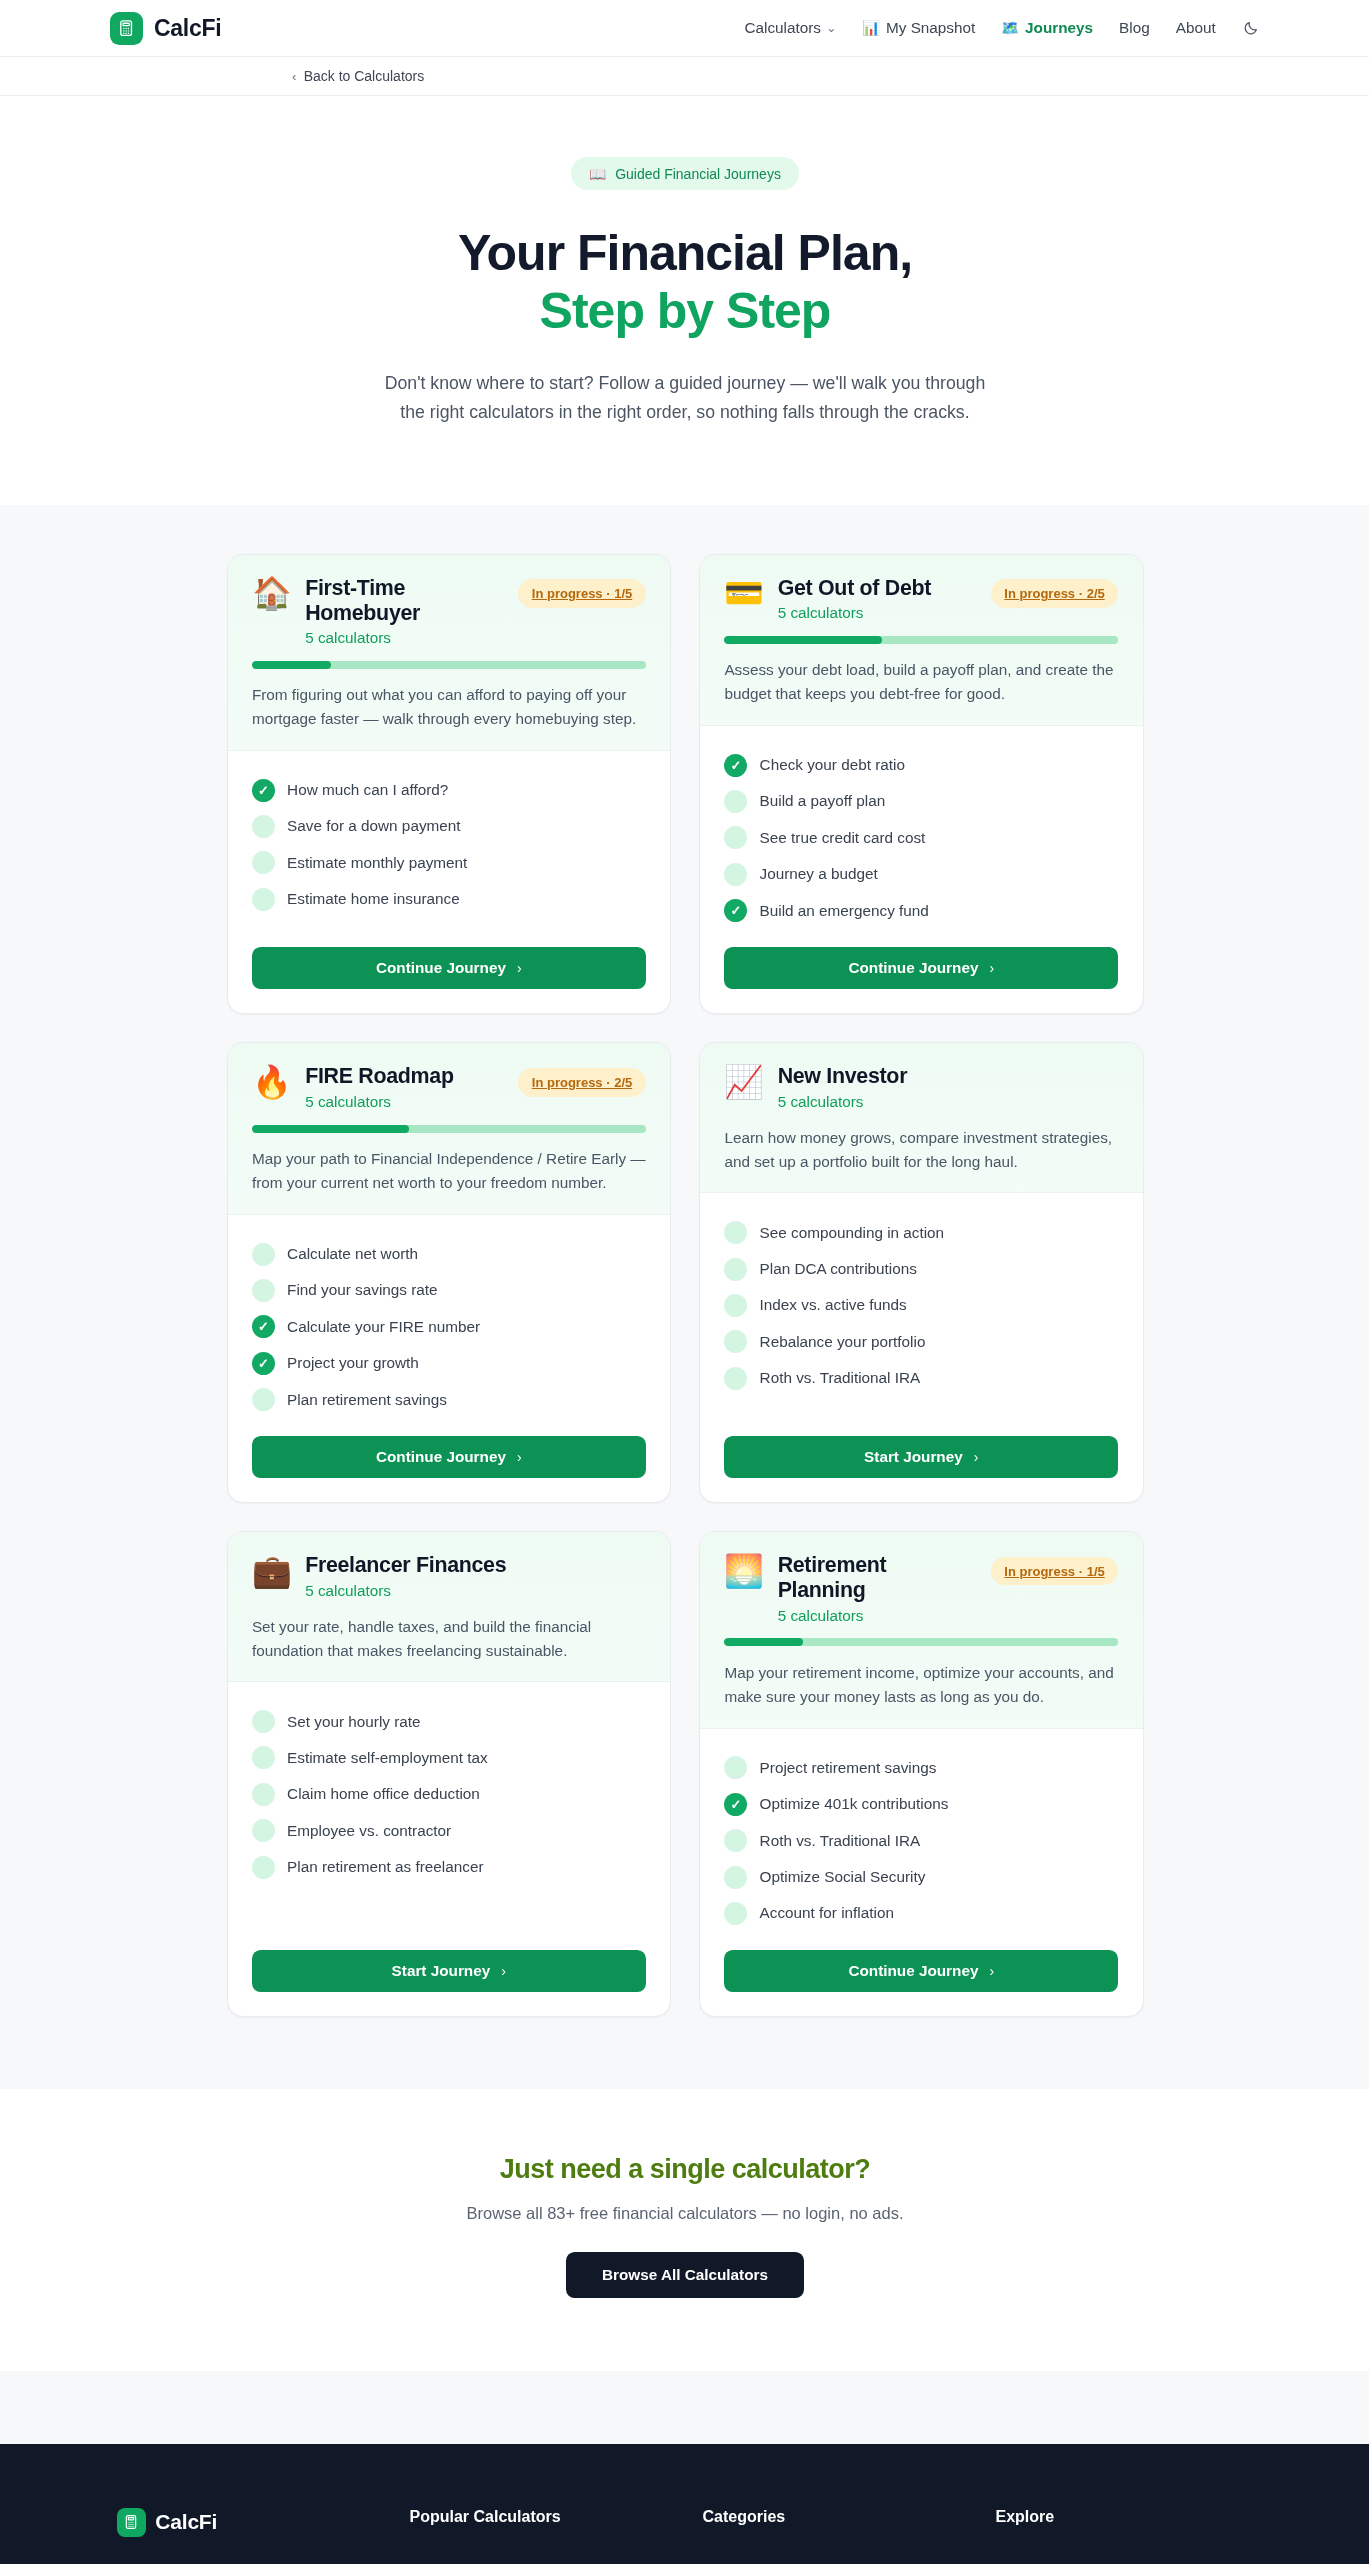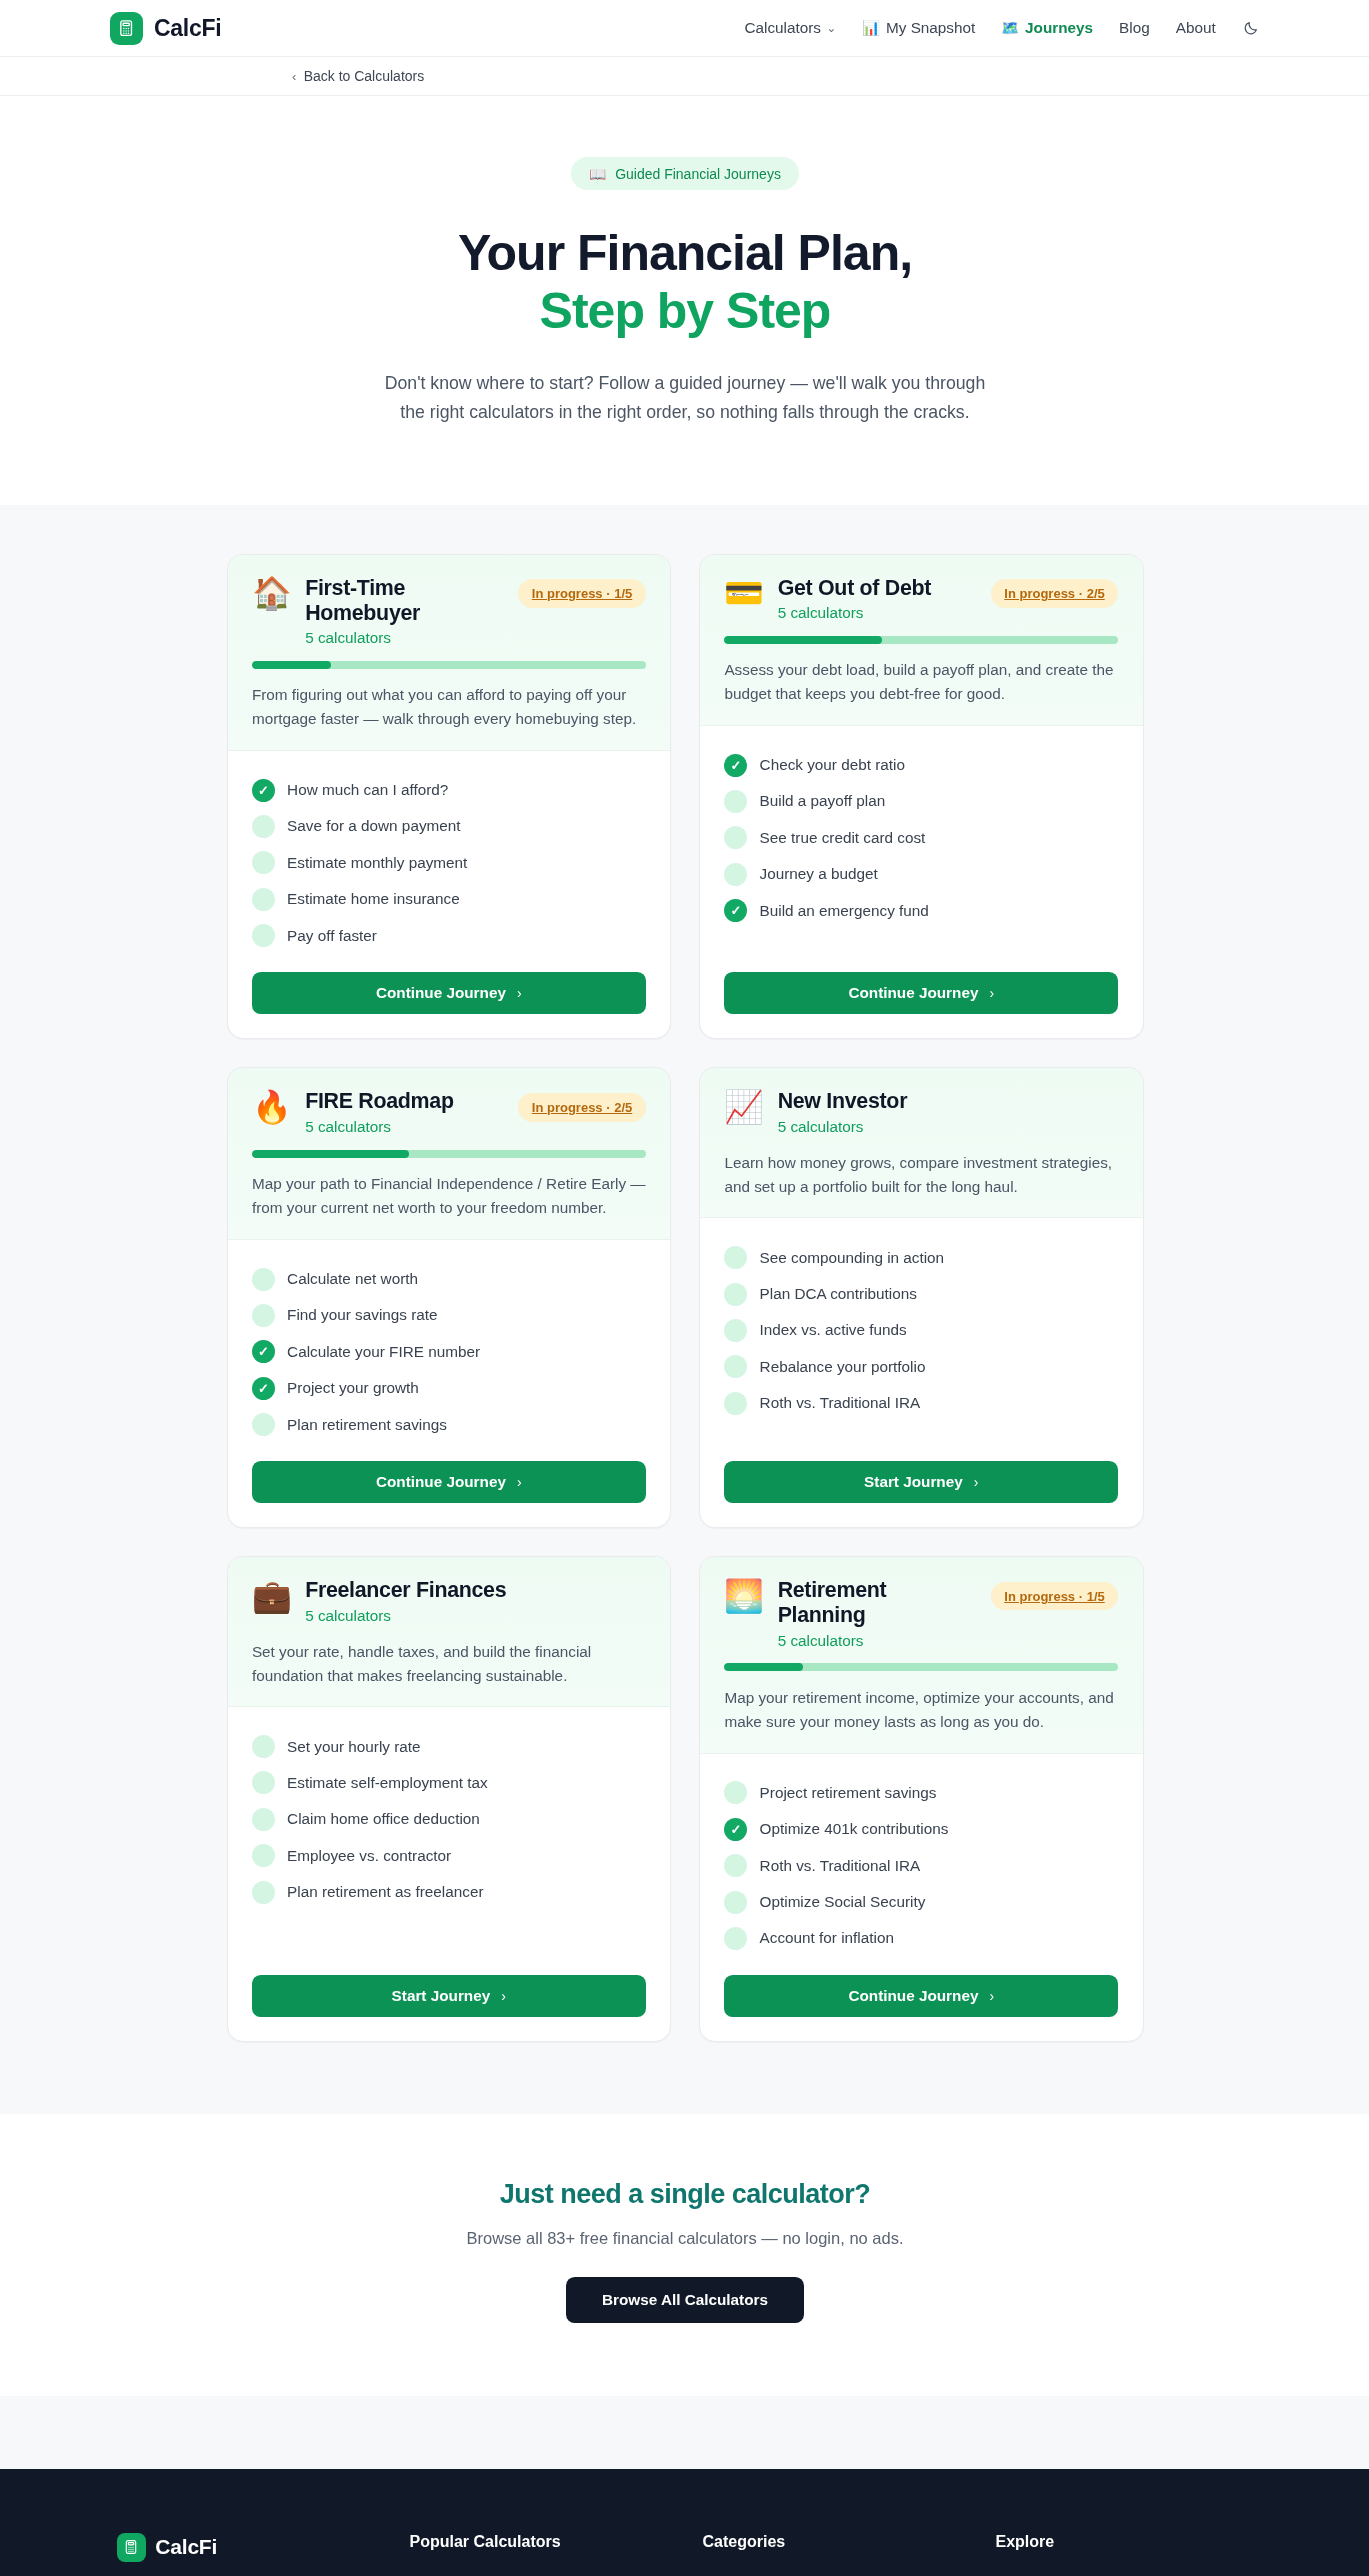--- a/index.html
+++ b/index.html
@@ -168,21 +168,21 @@
     font-family: Liberation Sans, sans-serif;
   }
   .cta .chev { font-size: 14px; font-weight: 400; }
 
   
   .single {
     background: #ffffff;
     text-align: center;
     padding: 65px 0 73px;
   }
-  .single h2 { font-size: 27px; font-weight: 800; letter-spacing: -0.5px; color: #0f766e; }
+  .single h2 { font-size: 27px; font-weight: 800; letter-spacing: -0.5px; color: #4d7c0f; }
   .single p { margin-top: 18.3px; font-size: 16.5px; color: #5b6472; }
   .dark-btn {
     margin-top: 29px;
     display: inline-flex; align-items: center; justify-content: center;
     background: #111827; color: #ffffff;
     font-size: 15.3px; font-weight: 700;
     padding: 0 36px; height: 46px;
     border-radius: 8.6px; border: none;
     cursor: pointer; font-family: inherit;
   }
@@ -300,24 +300,20 @@
       <span class="step-label">Save for a down payment</span>
     </div>
             <div class="step">
       <span class="step-dot "></span>
       <span class="step-label">Estimate monthly payment</span>
     </div>
             <div class="step">
       <span class="step-dot "></span>
       <span class="step-label">Estimate home insurance</span>
     </div>
-            <div class="step">
-      <span class="step-dot "></span>
-      <span class="step-label">Pay off faster</span>
-    </div>
           </div>
     <button class="cta">
       <span>Continue Journey</span>
       <span class="chev">›</span>
     </button>
         </div>
         <div class="card">
     <div class="card-head">
       <div class="card-head-row">
         <span class="card-emoji">💳</span>

